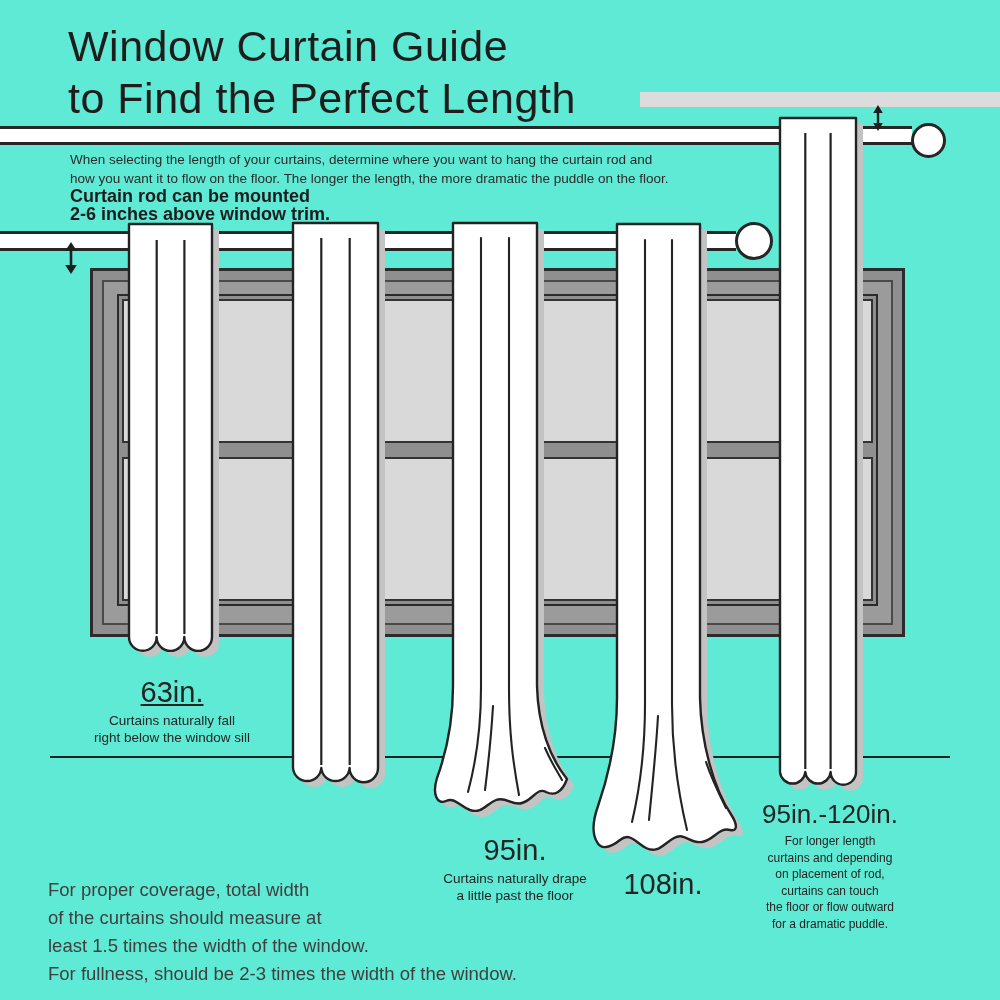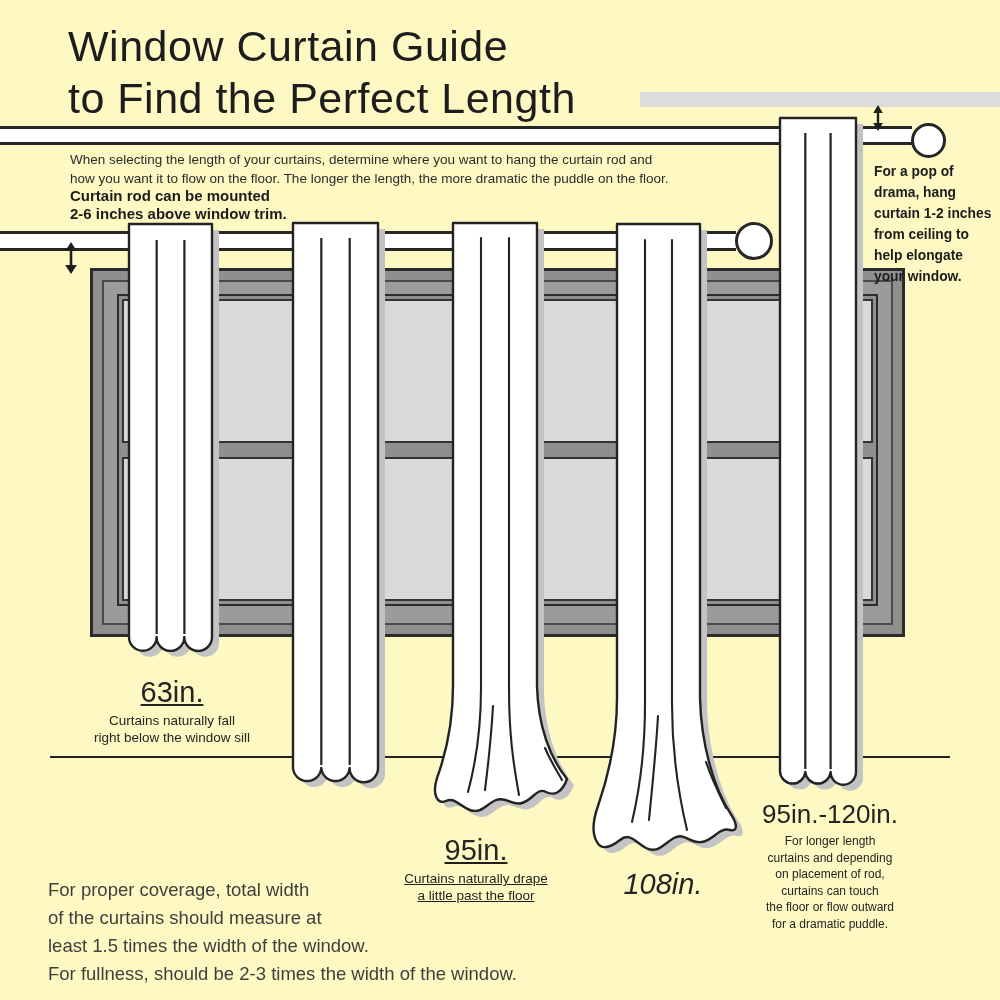--- a/index.html
+++ b/index.html
@@ -1,28 +1,28 @@
 <!DOCTYPE html>
 <html><head>
 <meta charset="utf-8">
 <style>
   html,body{margin:0;padding:0;background:#ffffff;}
   .canvas{
-    position:relative;width:1000px;height:1000px;background:#fef9c3;
+    position:relative;width:1000px;height:1000px;background:#5eead4;
     font-family:"Liberation Sans", sans-serif;color:#1f1f1f;overflow:hidden;
   }
   .abs{position:absolute;}
   .pre{white-space:pre-line;}
 
   
   .title{left:68px;top:20px;font-size:43px;line-height:52px;letter-spacing:.5px;color:#1d1d1d;}
 
   
   .intro{left:70px;top:150px;font-size:13.5px;line-height:19px;color:#2b2b2b;}
-  .rod-note{left:70px;top:187px;font-size:15px;line-height:18px;font-weight:bold;color:#1c1c1c;}
+  .rod-note{left:70px;top:187px;font-size:18px;line-height:18px;font-weight:bold;color:#1c1c1c;}
   .ceiling-note{left:874px;top:161px;width:126px;font-size:13.8px;line-height:21px;font-weight:bold;color:#1c1c1c;}
   .coverage{left:48px;top:876px;font-size:18.5px;line-height:28px;font-weight:normal;color:#3f3f3f;}
 
   
   .ceiling-bar{left:640px;top:92px;width:360px;height:15px;background:#dcdcdc;}
   .rod{background:#ffffff;border-top:3px solid #262626;border-bottom:3px solid #262626;}
   .rod-upper{left:0;top:126px;width:912px;height:13px;}
   .rod-main{left:0;top:231px;width:736px;height:14px;}
   .finial{background:#ffffff;border:3px solid #262626;border-radius:50%;}
   .finial-upper{left:911px;top:123px;width:29px;height:29px;}
@@ -38,22 +38,22 @@
   .floor-line{left:50px;top:756px;width:900px;height:0;border-top:2.5px solid #222222;}
 
   svg.overlay{position:absolute;left:0;top:0;}
 
   
   .label{text-align:center;}
   .label .len{font-weight:400;color:#242424;}
   .label .desc{font-size:13.5px;line-height:17px;color:#242424;margin-top:3px;}
   .label-63{left:72px;top:676px;width:200px;}  .label-63 .len{font-size:29px;text-decoration:underline;}
   .label-84{left:233px;top:795px;width:200px;} .label-84 .len{font-size:29px;}
-  .label-95{left:376px;top:834px;width:200px;text-decoration:underline;} .label-95 .len{font-size:29px;}
-  .label-108{left:557px;top:868px;width:212px;font-style:italic;}.label-108 .len{font-size:29px;}
+  .label-95{left:415px;top:834px;width:200px;} .label-95 .len{font-size:29px;}
+  .label-108{left:557px;top:868px;width:212px;}.label-108 .len{font-size:29px;}
   .label-tall{left:740px;top:799px;width:180px;}.label-tall .len{font-size:26px;}
   .label-tall .desc{font-size:12px;line-height:16.5px;}
 </style>
 </head>
 <body>
 
 <div class="canvas">
 
   <div class="abs title">
     <div>Window Curtain Guide</div>
@@ -138,26 +138,20 @@
       <path d="M71,242 L65.2,251 H76.8 Z" stroke="none"></path>
       <path d="M71,274 L65.2,265 H76.8 Z" stroke="none"></path>
     </g>
     <g stroke="#1e1e1e" fill="#1e1e1e">
       <path d="M878,112 V124" stroke-width="2.4"></path>
       <path d="M878,105 L873.2,113 H882.8 Z" stroke="none"></path>
       <path d="M878,131 L873.2,123 H882.8 Z" stroke="none"></path>
     </g>
   </svg>
 
-  <div class="abs ceiling-note pre">For a pop of
-drama, hang
-curtain 1-2 inches
-from ceiling to
-help elongate
-your window.</div>
 
   <div class="abs label label-63">
     <div class="len">63in.</div>
     <div class="desc pre">Curtains naturally fall
 right below the window sill</div>
   </div>
   <div class="abs label label-95">
     <div class="len">95in.</div>
     <div class="desc pre">Curtains naturally drape
 a little past the floor</div>

